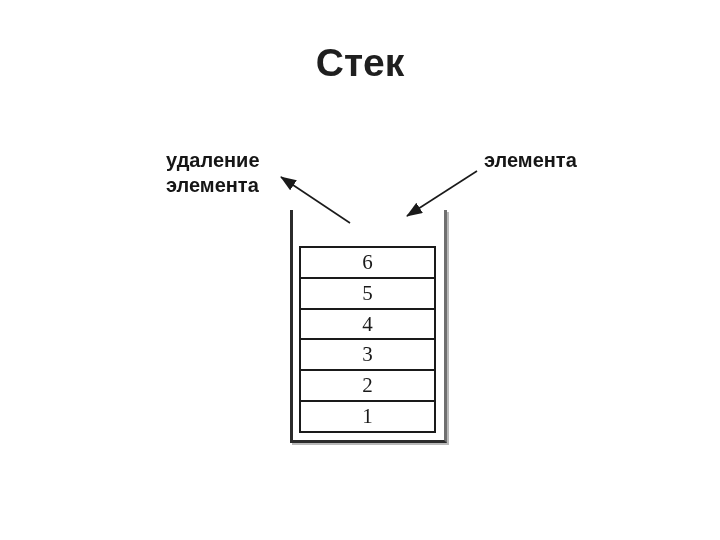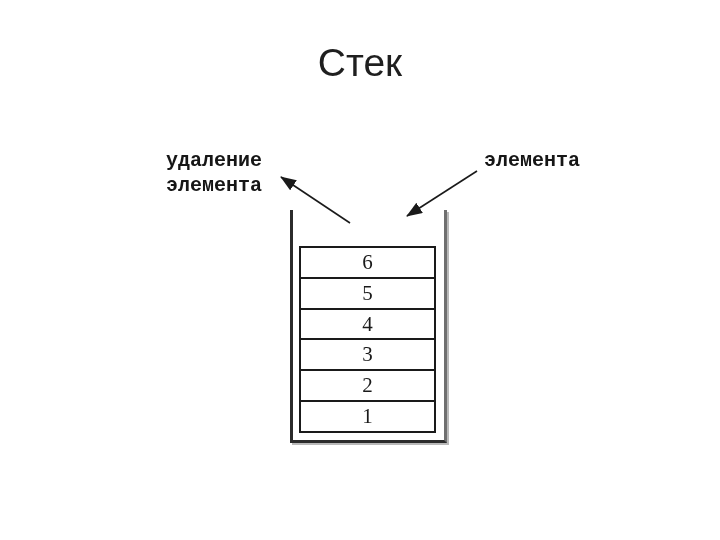--- a/index.html
+++ b/index.html
@@ -17,27 +17,27 @@
   }
   .title {
     position: absolute;
     left: 0;
     right: 0;
     top: 40px;
     margin: 0;
     text-align: center;
     font-family: "Liberation Sans", sans-serif;
     font-size: 39px;
-    font-weight: 400;
+    font-weight: 700;
     line-height: 46px;
     color: #1f1f1f;
   }
   .label {
     position: absolute;
-    font-family: Liberation Mono, monospace;
+    font-family: Liberation Sans, sans-serif;
     font-size: 20px;
     font-weight: bold;
     line-height: 25px;
     color: #161616;
     white-space: nowrap;
   }
   .label-left  { left: 166px; top: 148px; }
   .label-right { left: 484px; top: 148px; }
   .arrows {
     position: absolute;

